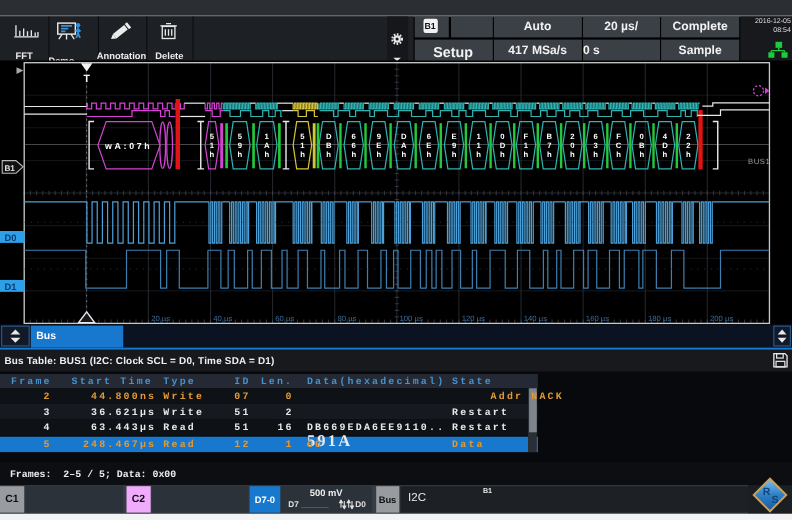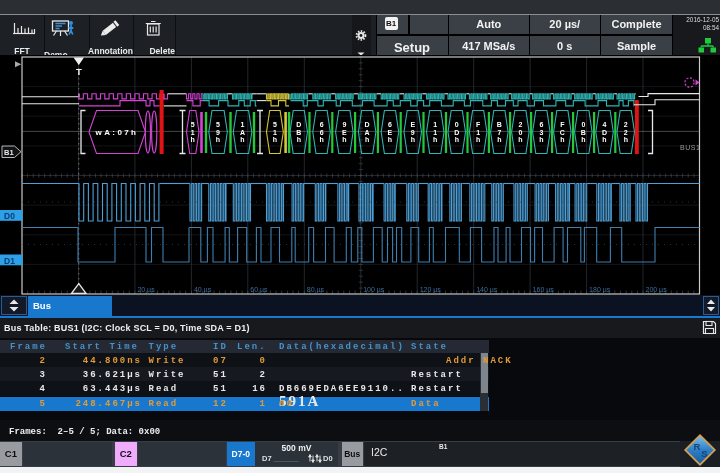--- a/index.html
+++ b/index.html
@@ -13,21 +13,21 @@
 <div class="abs" style="left:0;top:14.5px;width:376px;height:42.5px;background:#1d2025;"></div>
 <div class="abs" style="left:352px;top:14.5px;width:19px;height:42.5px;background:#15171a;"></div>
 <div class="abs" style="left:44px;top:15px;width:1px;height:41px;background:#0c0e10;"></div>
 <div class="abs" style="left:88.5px;top:15px;width:1px;height:41px;background:#0c0e10;"></div>
 <div class="abs" style="left:133px;top:15px;width:1px;height:41px;background:#0c0e10;"></div>
 <div class="abs" style="left:174.5px;top:15px;width:1px;height:41px;background:#0c0e10;"></div>
 
 <div class="abs b" style="left:0px;top:45.5px;width:44px;text-align:center;font-size:8.5px;color:#ececec;">FFT</div>
 <div class="abs b" style="left:44px;top:50px;width:44px;font-size:8.5px;color:#ececec;">Demo</div>
 <div class="abs b" style="left:86px;top:45.5px;width:49px;text-align:center;font-size:8.5px;color:#ececec;">Annotation</div>
-<div class="abs b" style="left:133px;top:45.5px;width:42px;text-align:right;font-size:8.5px;color:#ececec;">Delete</div>
+<div class="abs b" style="left:133px;top:45.5px;width:42px;text-align:center;font-size:8.5px;color:#ececec;">Delete</div>
 
 <svg class="abs" style="left:0;top:14.5px;" width="376" height="42" viewBox="0 0 376 42">
 
   <g stroke="#e8e8e8" fill="none" stroke-width="1.2">
     <path d="M13,18.5 h22"></path>
     <path d="M14.5,18 v-10 M18,18 v-5 M21.5,18 v-7 M25,18 v-4.5 M28.5,18 v-5.5 M32,18 v-3.5 M34.5,18 v-4"></path>
   </g>
 
   <g>
     <rect x="52.5" y="6" width="16" height="10" fill="none" stroke="#e8e8e8" stroke-width="1.3"></rect>
@@ -66,21 +66,21 @@
 <div class="abs" style="left:530px;top:35.5px;width:69.5px;height:21.5px;background:#3b4046;"></div>
 <div class="abs" style="left:601px;top:35.5px;width:71px;height:21.5px;background:#3b4046;"></div>
 
 <div class="abs b" style="left:384.5px;top:17px;width:13px;height:13px;background:#f2f2f2;border-radius:2px;color:#111;font-size:8px;text-align:center;line-height:13px;">B1</div>
 
 <div class="abs b" style="left:449px;top:18px;width:79.5px;text-align:center;font-size:11px;color:#f2f2f2;">Auto</div>
 <div class="abs b" style="left:530px;top:18px;width:69.5px;text-align:center;font-size:11px;color:#f2f2f2;">20 µs/</div>
 <div class="abs b" style="left:601px;top:18px;width:71px;text-align:center;font-size:11px;color:#f2f2f2;">Complete</div>
 <div class="abs b" style="left:376.5px;top:40px;width:71px;text-align:center;font-size:13px;color:#f2f2f2;">Setup</div>
 <div class="abs b" style="left:449px;top:40px;width:79.5px;text-align:center;font-size:11px;color:#f2f2f2;">417 MSa/s</div>
-<div class="abs b" style="left:530px;top:40px;width:69.5px;text-align:center;font-size:11px;color:#f2f2f2;">0 s</div>
+<div class="abs b" style="left:530px;top:40px;width:69.5px;font-size:11px;color:#f2f2f2;">0 s</div>
 <div class="abs b" style="left:601px;top:40px;width:71px;text-align:center;font-size:11px;color:#f2f2f2;">Sample</div>
 
 <div class="abs" style="left:673px;top:14.5px;width:47px;height:42.5px;background:#17191c;"></div>
 <div class="abs" style="left:673px;top:16px;width:46px;text-align:right;font-size:6.4px;color:#dcdcdc;">2016-12-05</div>
 <div class="abs" style="left:673px;top:23.5px;width:46px;text-align:right;font-size:6.4px;color:#dcdcdc;">08:54</div>
 <svg class="abs" style="left:697px;top:37px;" width="22" height="18" viewBox="0 0 22 18">
   <g fill="#1ecb3c" stroke="#1ecb3c">
     <rect x="8" y="1" width="6" height="5.5" stroke="none"></rect>
     <rect x="1.5" y="10.5" width="5.5" height="5" stroke="none"></rect>
     <rect x="13.5" y="10.5" width="5.5" height="5" stroke="none"></rect>

